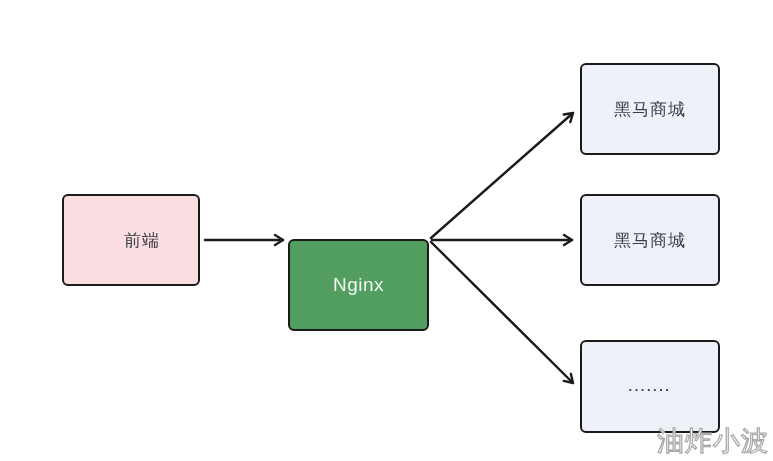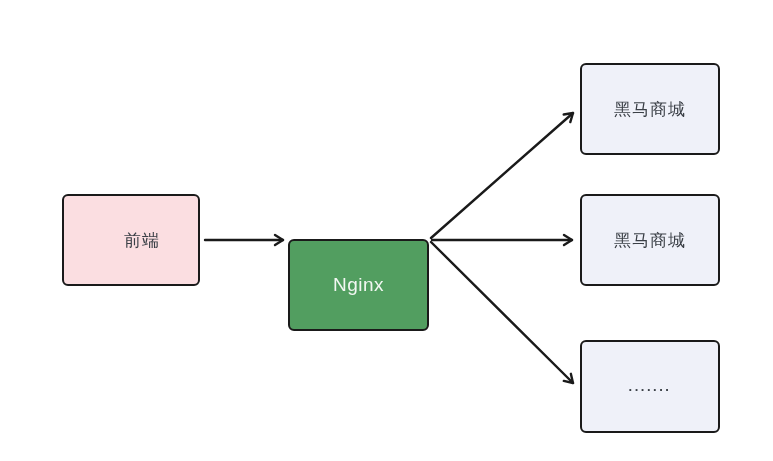--- a/index.html
+++ b/index.html
@@ -109,14 +109,15 @@
   </div>
 
   <div class="node node-service node-service-2">
     <span>黑马商城</span>
   </div>
 
   <div class="node node-service node-service-more">
     <span>.......</span>
   </div>
 
+  <div class="watermark">油炸小波</div>
 
 </div>
 
 </body></html>

